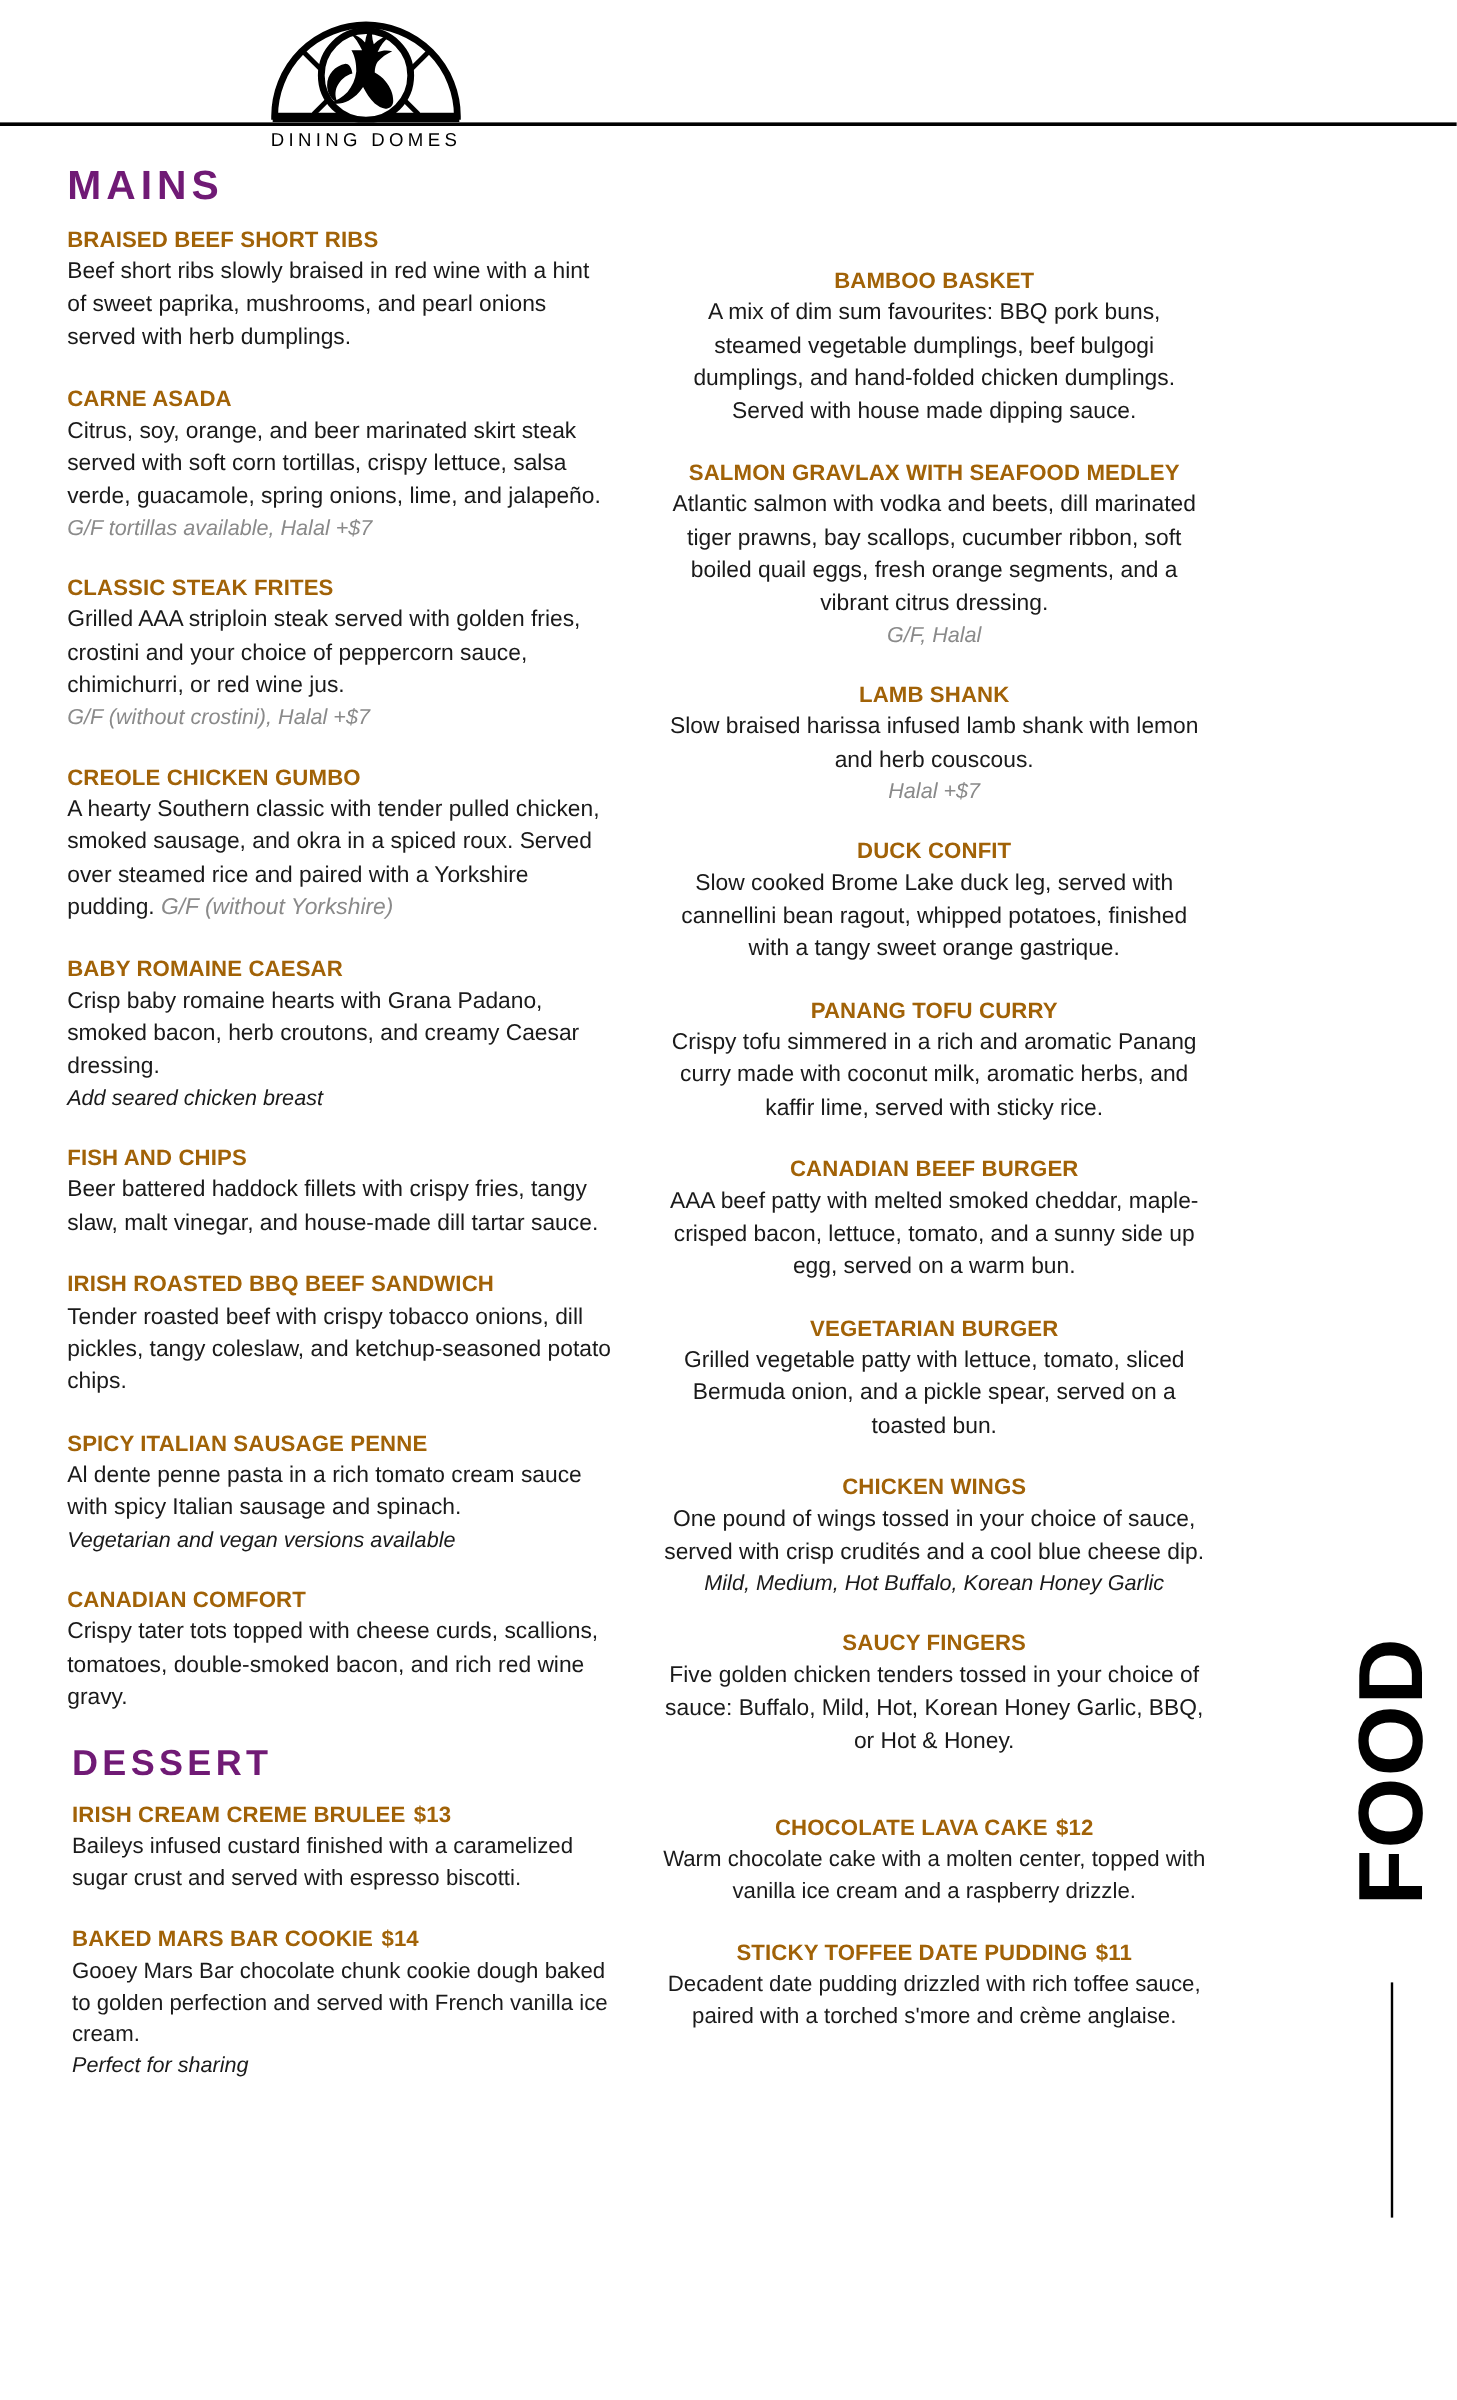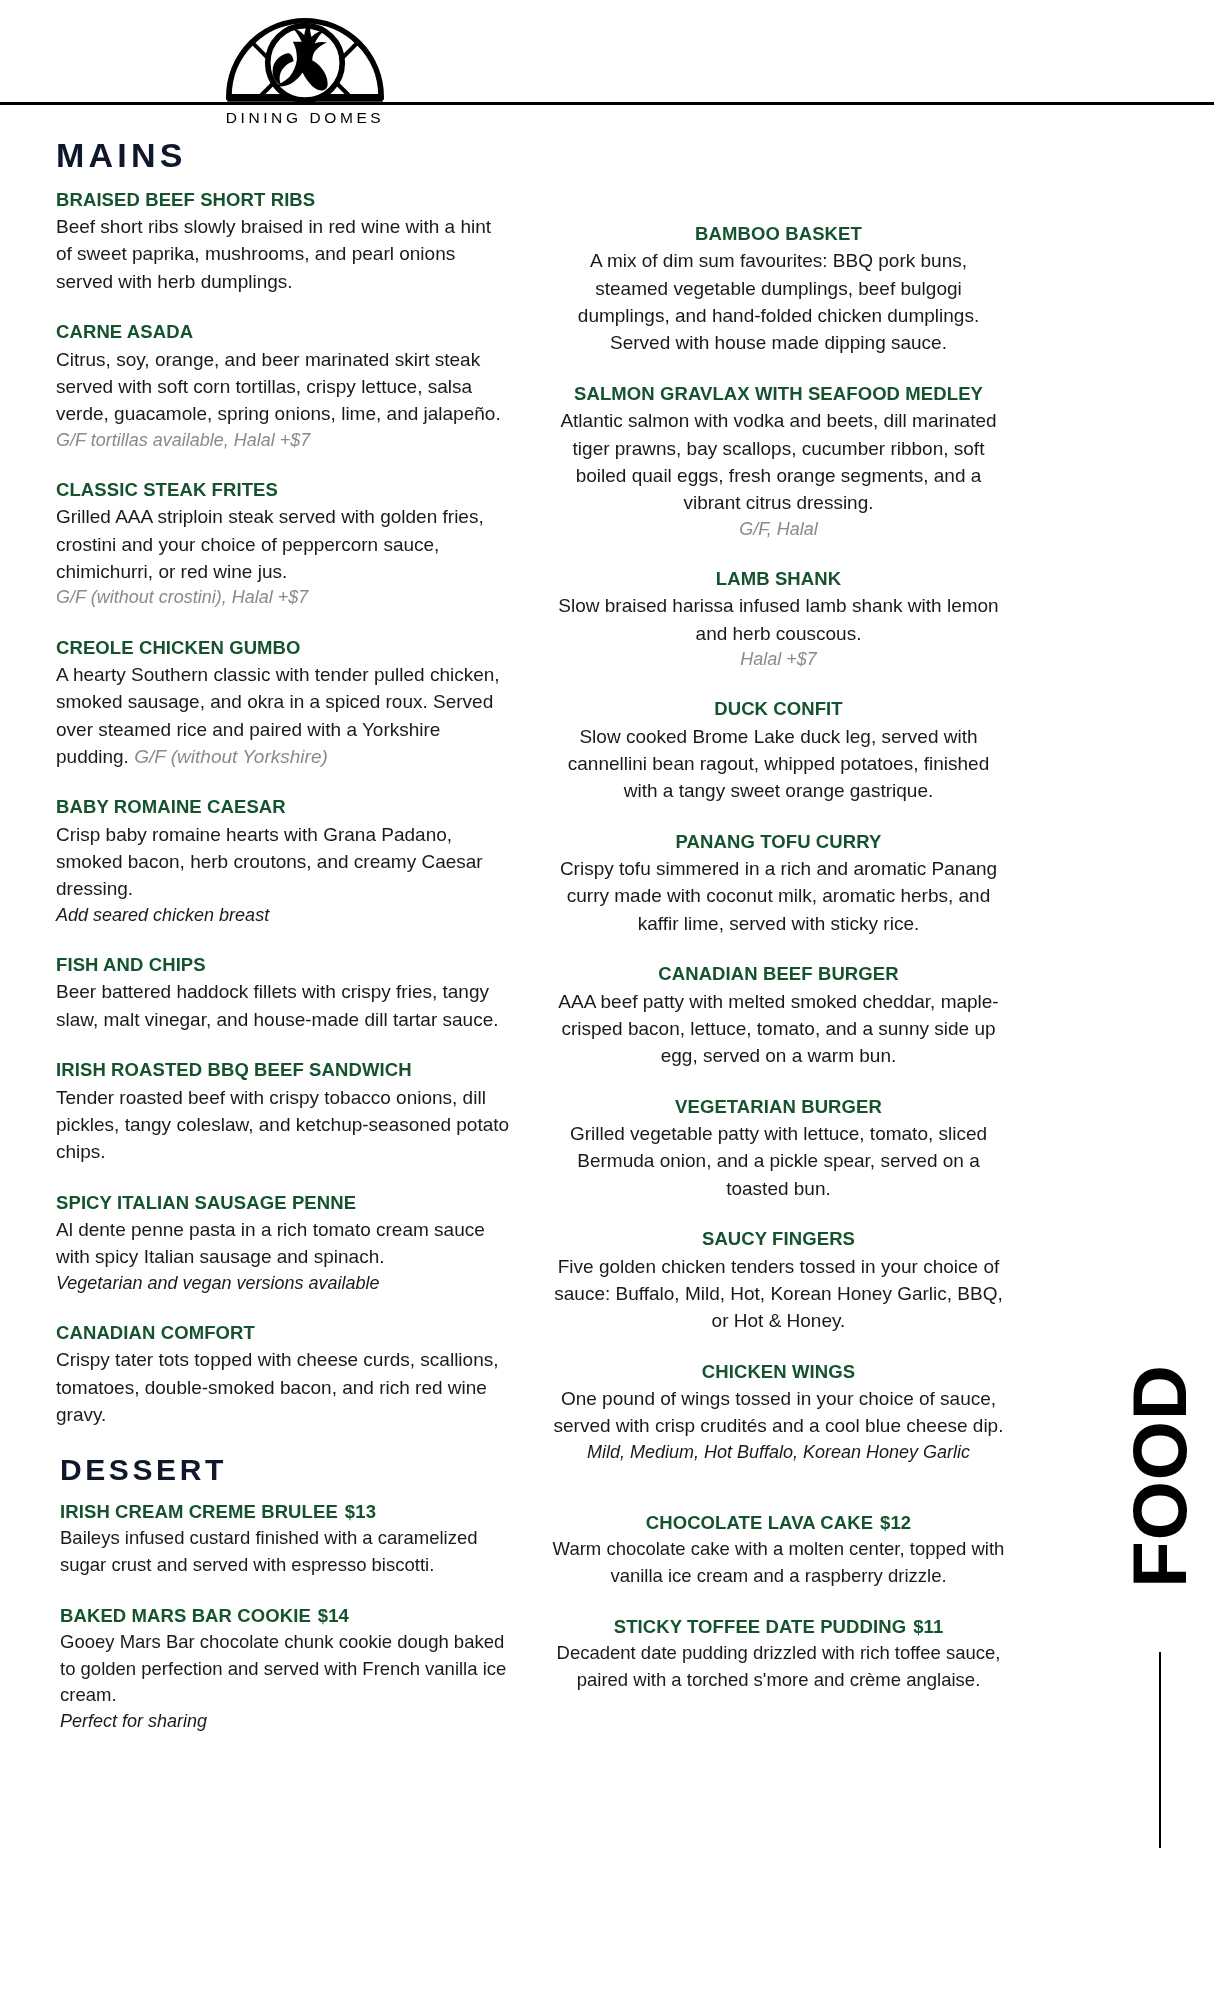--- a/index.html
+++ b/index.html
@@ -71,21 +71,21 @@
   .col-left  { width: 455px; margin-right: 40px; }
   .col-right { width: 455px; text-align: center; }
 
   
   .section-title {
     font-size: 34px;
     font-weight: 700;
     letter-spacing: 4.2px;
     line-height: 1.05;
     margin: 0 0 14px 0;
-    color: #0f172a;
+    color: #701a75;
   }
   .section-title.dessert {
     margin-top: 26px;
     font-size: 30px;
     letter-spacing: 3.6px;
     padding-left: 4px;
   }
   .spacer-dessert-right {
     height: 84px;
   }
@@ -95,21 +95,21 @@
     margin-bottom: 25px;
   }
   .item:last-child { margin-bottom: 0; }
 
   .item-name {
     font-size: 18.5px;
     font-weight: 700;
     letter-spacing: 0.1px;
     line-height: 1.32;
     margin: 0 0 1px 0;
-    color: #14532d;
+    color: #a16207;
   }
   .item-price {
     font-weight: 700;
     margin-left: 7px;
   }
   .item-desc {
     font-size: 19px;
     line-height: 1.44;
     margin: 0;
     color: #1a1a1a;
@@ -288,27 +288,27 @@
           </div>
           <div class="item">
             <div class="item-name">CANADIAN BEEF BURGER</div>
             <div class="item-desc"><span>AAA beef patty with melted smoked cheddar, maple-crisped bacon, lettuce, tomato, and a sunny side up egg, served on a warm bun.</span></div>
           </div>
           <div class="item">
             <div class="item-name">VEGETARIAN BURGER</div>
             <div class="item-desc"><span>Grilled vegetable patty with lettuce, tomato, sliced Bermuda onion, and a pickle spear, served on a toasted bun.</span></div>
           </div>
           <div class="item">
-            <div class="item-name">SAUCY FINGERS</div>
-            <div class="item-desc"><span>Five golden chicken tenders tossed in your choice of sauce: Buffalo, Mild, Hot, Korean Honey Garlic, BBQ, or Hot &amp; Honey.</span></div>
-          </div>
-          <div class="item">
             <div class="item-name">CHICKEN WINGS</div>
             <div class="item-desc"><span>One pound of wings tossed in your choice of sauce, served with crisp crudités and a cool blue cheese dip.</span></div>
             <div class="item-note dark">Mild, Medium, Hot Buffalo, Korean Honey Garlic</div>
+          </div>
+          <div class="item">
+            <div class="item-name">SAUCY FINGERS</div>
+            <div class="item-desc"><span>Five golden chicken tenders tossed in your choice of sauce: Buffalo, Mild, Hot, Korean Honey Garlic, BBQ, or Hot &amp; Honey.</span></div>
           </div>
         </div>
       <div style="height:46px"></div>
       <div id="dessert-right-list">
           <div class="item dessert-item">
             <div class="item-name">CHOCOLATE LAVA CAKE<span class="item-price">$12</span></div>
             <div class="item-desc"><span>Warm chocolate cake with a molten center, topped with vanilla ice cream and a raspberry drizzle.</span></div>
           </div>
           <div class="item dessert-item">
             <div class="item-name">STICKY TOFFEE DATE PUDDING<span class="item-price">$11</span></div>

